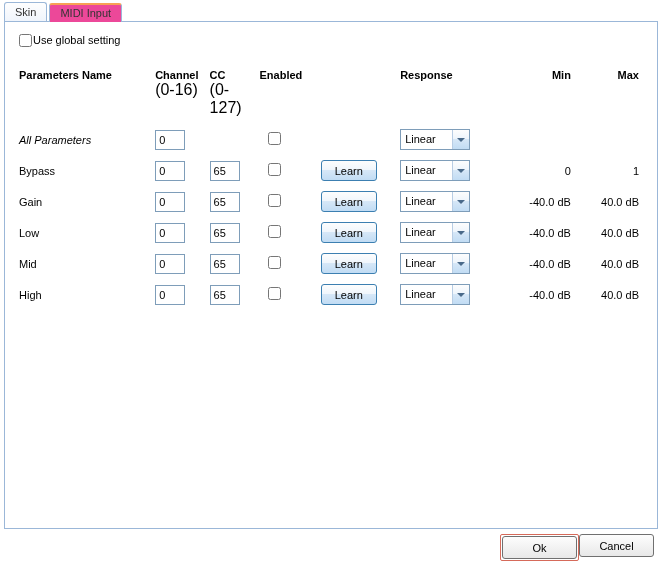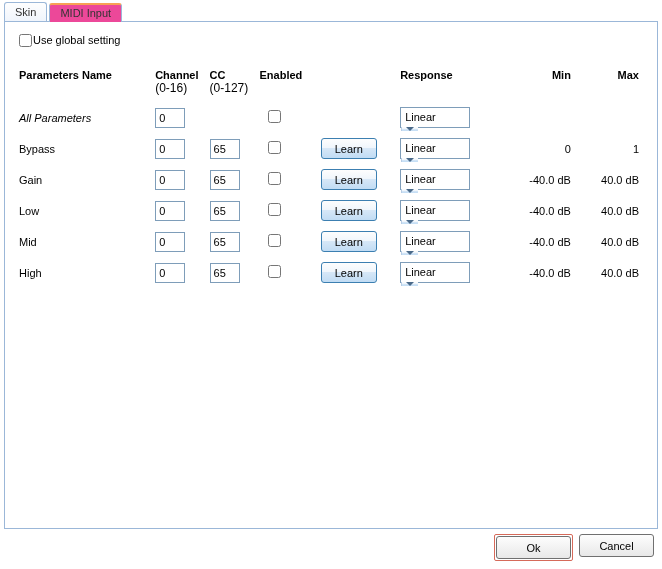--- a/index.html
+++ b/index.html
@@ -69,21 +69,21 @@
   th {
     text-align: left;
     font-weight: bold;
     font-size: 11px;
     padding: 0 4px 4px 0;
     vertical-align: top;
   }
   th.right, td.right { text-align: right; }
   .sub {
     font-weight: normal;
-    font-size: 12px;
+    font-size: 16px;
     display: block;
   }
   td {
     padding: 2px 4px 2px 0;
     vertical-align: middle;
     height: 24px;
   }
   .allparams {
     font-style: italic;
     font-weight: normal;
@@ -112,21 +112,20 @@
     cursor: pointer;
     color: #000;
   }
   .select-wrap {
     display: inline-flex;
     width: 70px;
     height: 21px;
     border: 1px solid #7e9db9;
     background: #fff;
     align-items: stretch;
-    flex-direction: column;
   }
   .select-wrap .sel-text {
     flex: 1;
     padding: 2px 4px;
     line-height: 15px;
   }
   .select-wrap .sel-btn {
     width: 17px;
     border-left: 1px solid #b8cde4;
     background: linear-gradient(#fdfdfd 0%, #eef5fc 45%, #d6e7f7 50%, #c1dcf4 100%);
@@ -138,21 +137,20 @@
     width: 0; height: 0;
     border-left: 4px solid transparent;
     border-right: 4px solid transparent;
     border-top: 4px solid #4a6a8a;
   }
   .footer {
     position: absolute;
     bottom: 8px;
     right: 8px;
     display: flex;
-    gap: 6px;
   }
   button.dlg {
     width: 75px;
     height: 23px;
     border: 1px solid #707070;
     border-radius: 3px;
     background: linear-gradient(#fdfdfd, #e8e8e8);
     font-family: inherit;
     font-size: 11px;
     cursor: pointer;

